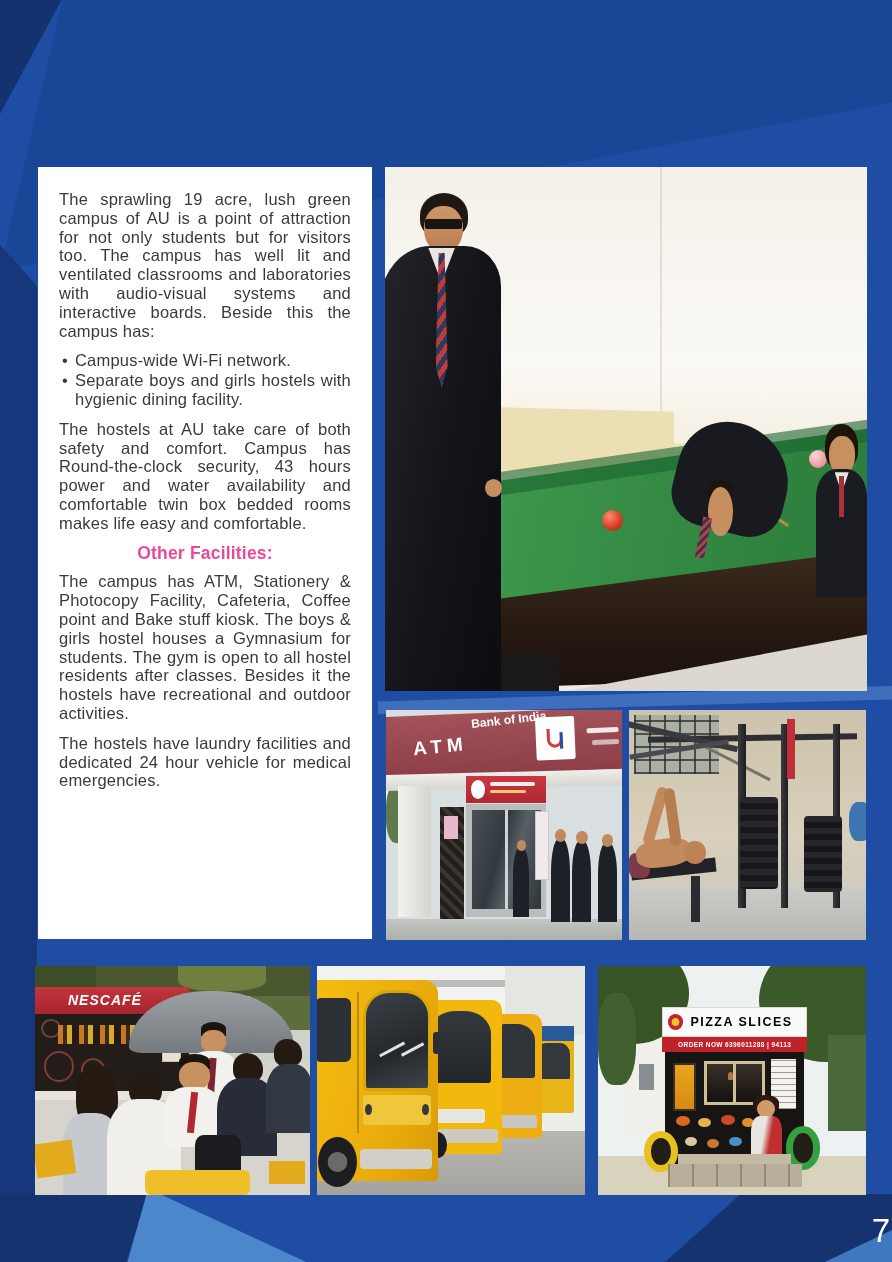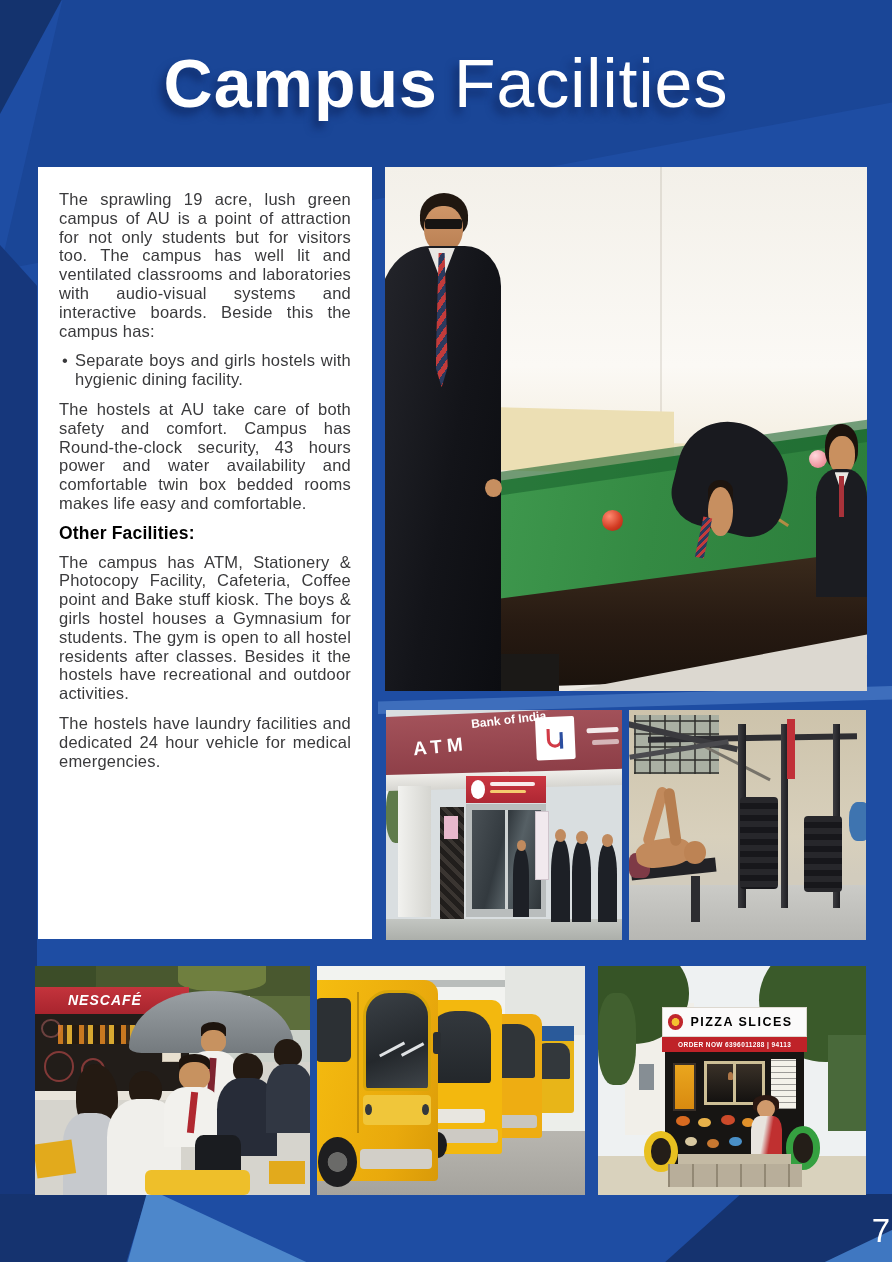--- a/index.html
+++ b/index.html
@@ -29,22 +29,22 @@
   .title{left:0;top:44px;width:100%;text-align:center;color:#ffffff;font-size:68px;
       letter-spacing:1px;text-shadow:-5px 7px 9px rgba(10,28,78,.55);white-space:nowrap;}
   .title .tb{font-weight:700;}
   .title .tr{font-weight:400;margin-left:16px;}
 
   
   .panel{left:38px;top:167px;width:334px;height:772px;background:#ffffff;
       box-sizing:border-box;padding:19px 21px 14px;overflow:hidden;
       color:#3a3a3c;font-size:16.5px;line-height:1.14;text-align:justify;letter-spacing:.2px;}
   .panel p{margin:4px 0 11px;}
-  .panel h3{margin:1px 0 9px;font-size:17.5px;font-weight:700;color:#000000;
-      text-align:left;letter-spacing:.2px;}
+  .panel h3{margin:1px 0 9px;font-size:17.5px;font-weight:700;color:#ec4899;
+      text-align:center;letter-spacing:.2px;}
   .panel ul{list-style:none;margin:0 0 11px;padding:0;}
   .panel li{position:relative;padding-left:16px;margin-bottom:1px;}
   .panel li::before{content:"\2022";position:absolute;left:3px;top:0;color:#3a3a3c;}
 
   
   .photo{position:absolute;overflow:hidden;background:#cfd4d6;}
   .ph-billiards{left:385px;top:167px;width:482px;height:524px;}
   .ph-atm{left:386px;top:710px;width:236px;height:230px;}
   .ph-gym{left:629px;top:710px;width:237px;height:230px;}
   .ph-cafe{left:35px;top:966px;width:275px;height:229px;}
@@ -298,27 +298,25 @@
 
   <div class="a sh-topband"></div>
   <div class="a sh-topleft"></div>
   <div class="a sh-leftstrip"></div>
   <div class="a sh-midband"></div>
   <div class="a sh-botleft"></div>
   <div class="a sh-botlight"></div>
   <div class="a sh-botright"></div>
   <div class="a sh-corner"></div>
 
-  <header class="a title">
-    <span class="tb">Campus</span><span class="tr">Facilities</span>
-  </header>
 
   <section class="a panel">
     <p>The sprawling 19 acre, lush green campus of AU is a point of attraction for not only students but for visitors too. The campus has well lit and ventilated classrooms and laboratories with audio-visual systems and interactive boards. Beside this the campus has:</p>
     <ul>
+      <li><span>Campus-wide Wi-Fi network.</span></li>
       <li><span>Separate boys and girls hostels with hygienic dining facility.</span></li>
     </ul>
     <p>The hostels at AU take care of both safety and comfort. Campus has Round-the-clock security, 43 hours power and water availability and comfortable twin box bedded rooms makes life easy and comfortable.</p>
     <h3>Other Facilities:</h3>
     <p>The campus has ATM, Stationery &amp; Photocopy Facility, Cafeteria, Coffee point and Bake stuff kiosk. The boys &amp; girls hostel houses a Gymnasium for students. The gym is open to all hostel residents after classes. Besides it the hostels have recreational and outdoor activities.</p>
     <p>The hostels have laundry facilities and dedicated 24 hour vehicle for medical emergencies.</p>
   </section>
 
   <figure class="photo ph-billiards" style="margin:0;">
     <div class="a bb-wall"></div>

